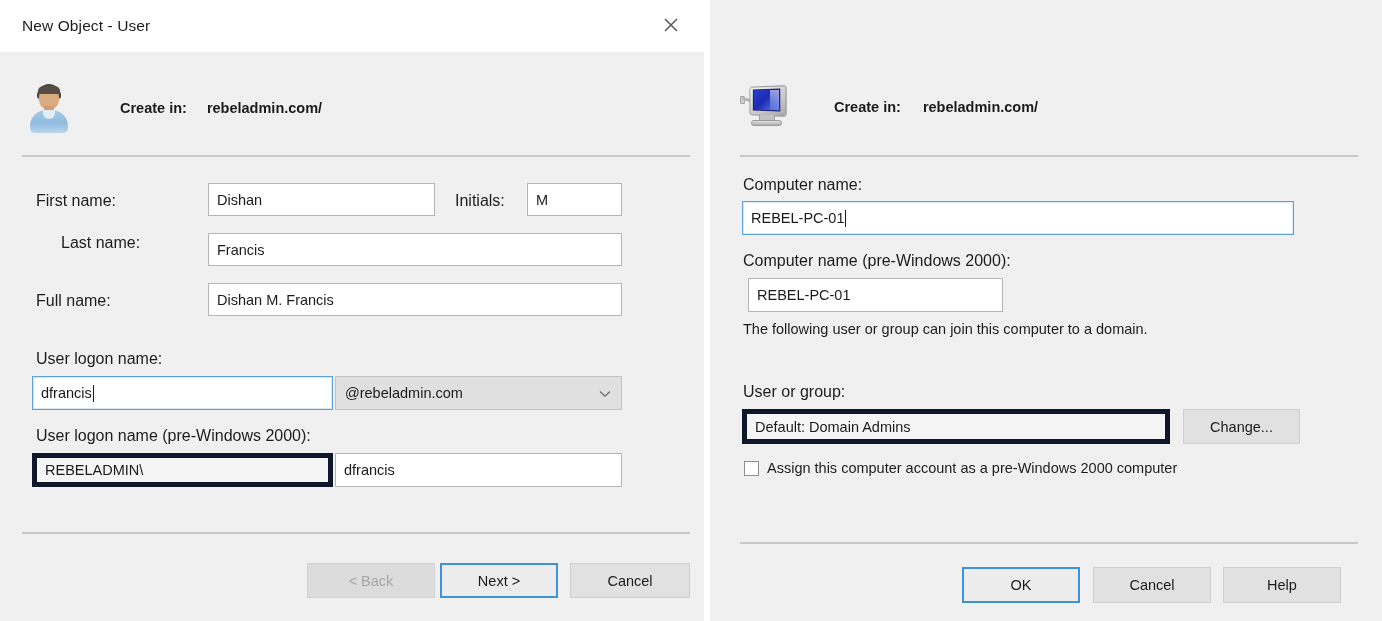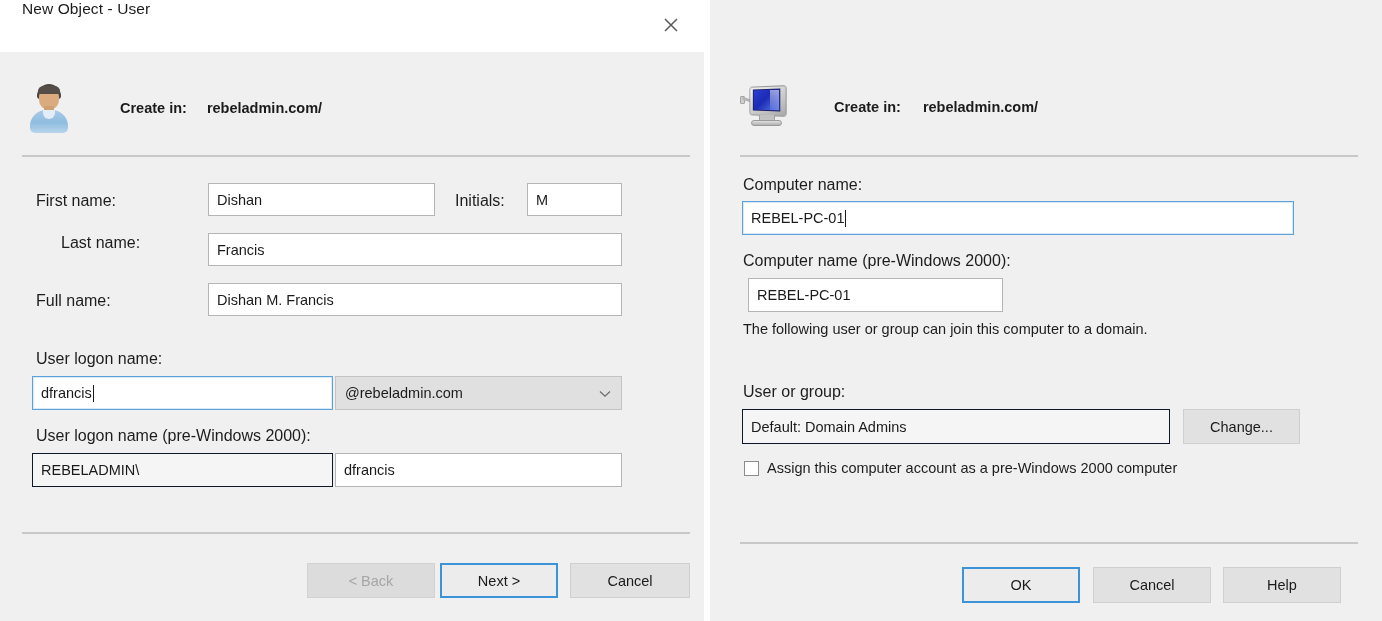--- a/index.html
+++ b/index.html
@@ -31,21 +31,21 @@
   }
   #dlg-user   { left: 0px;   width: 704px; }
   #dlg-computer { left: 710px; width: 672px; }
 
   .titlebar {
     position: absolute;
     top: 0; left: 0; right: 0;
     height: 52px;
     background: #ffffff;
     display: flex;
-    align-items: flex-start;
+    align-items: center;
   }
   .title-text {
     font-size: 15.5px;
     color: #1b1b1b;
     letter-spacing: .1px;
   }
   #dlg-user .title-text { margin-left: 22px; }
   #dlg-computer .title-text { margin-left: 18px; }
 
   .close-btn {
@@ -226,21 +226,21 @@
     padding-left: 8px;
     overflow: hidden;
     white-space: nowrap;
   }
   .textbox.focused {
     border: 1px solid #5ea0d8;
     box-shadow: 0 0 0 1px rgba(120,175,220,.28) inset;
   }
   .textbox.readonly {
     background: #f5f5f5;
-    border: 1px solid #0f172a;
+    border: 5px solid #0f172a;
     color: #1b1b1b;
   }
   .caret {
     display: inline-block;
     width: 1px;
     height: 17px;
     background: #1b1b1b;
     margin-left: 1px;
     vertical-align: middle;
   }

